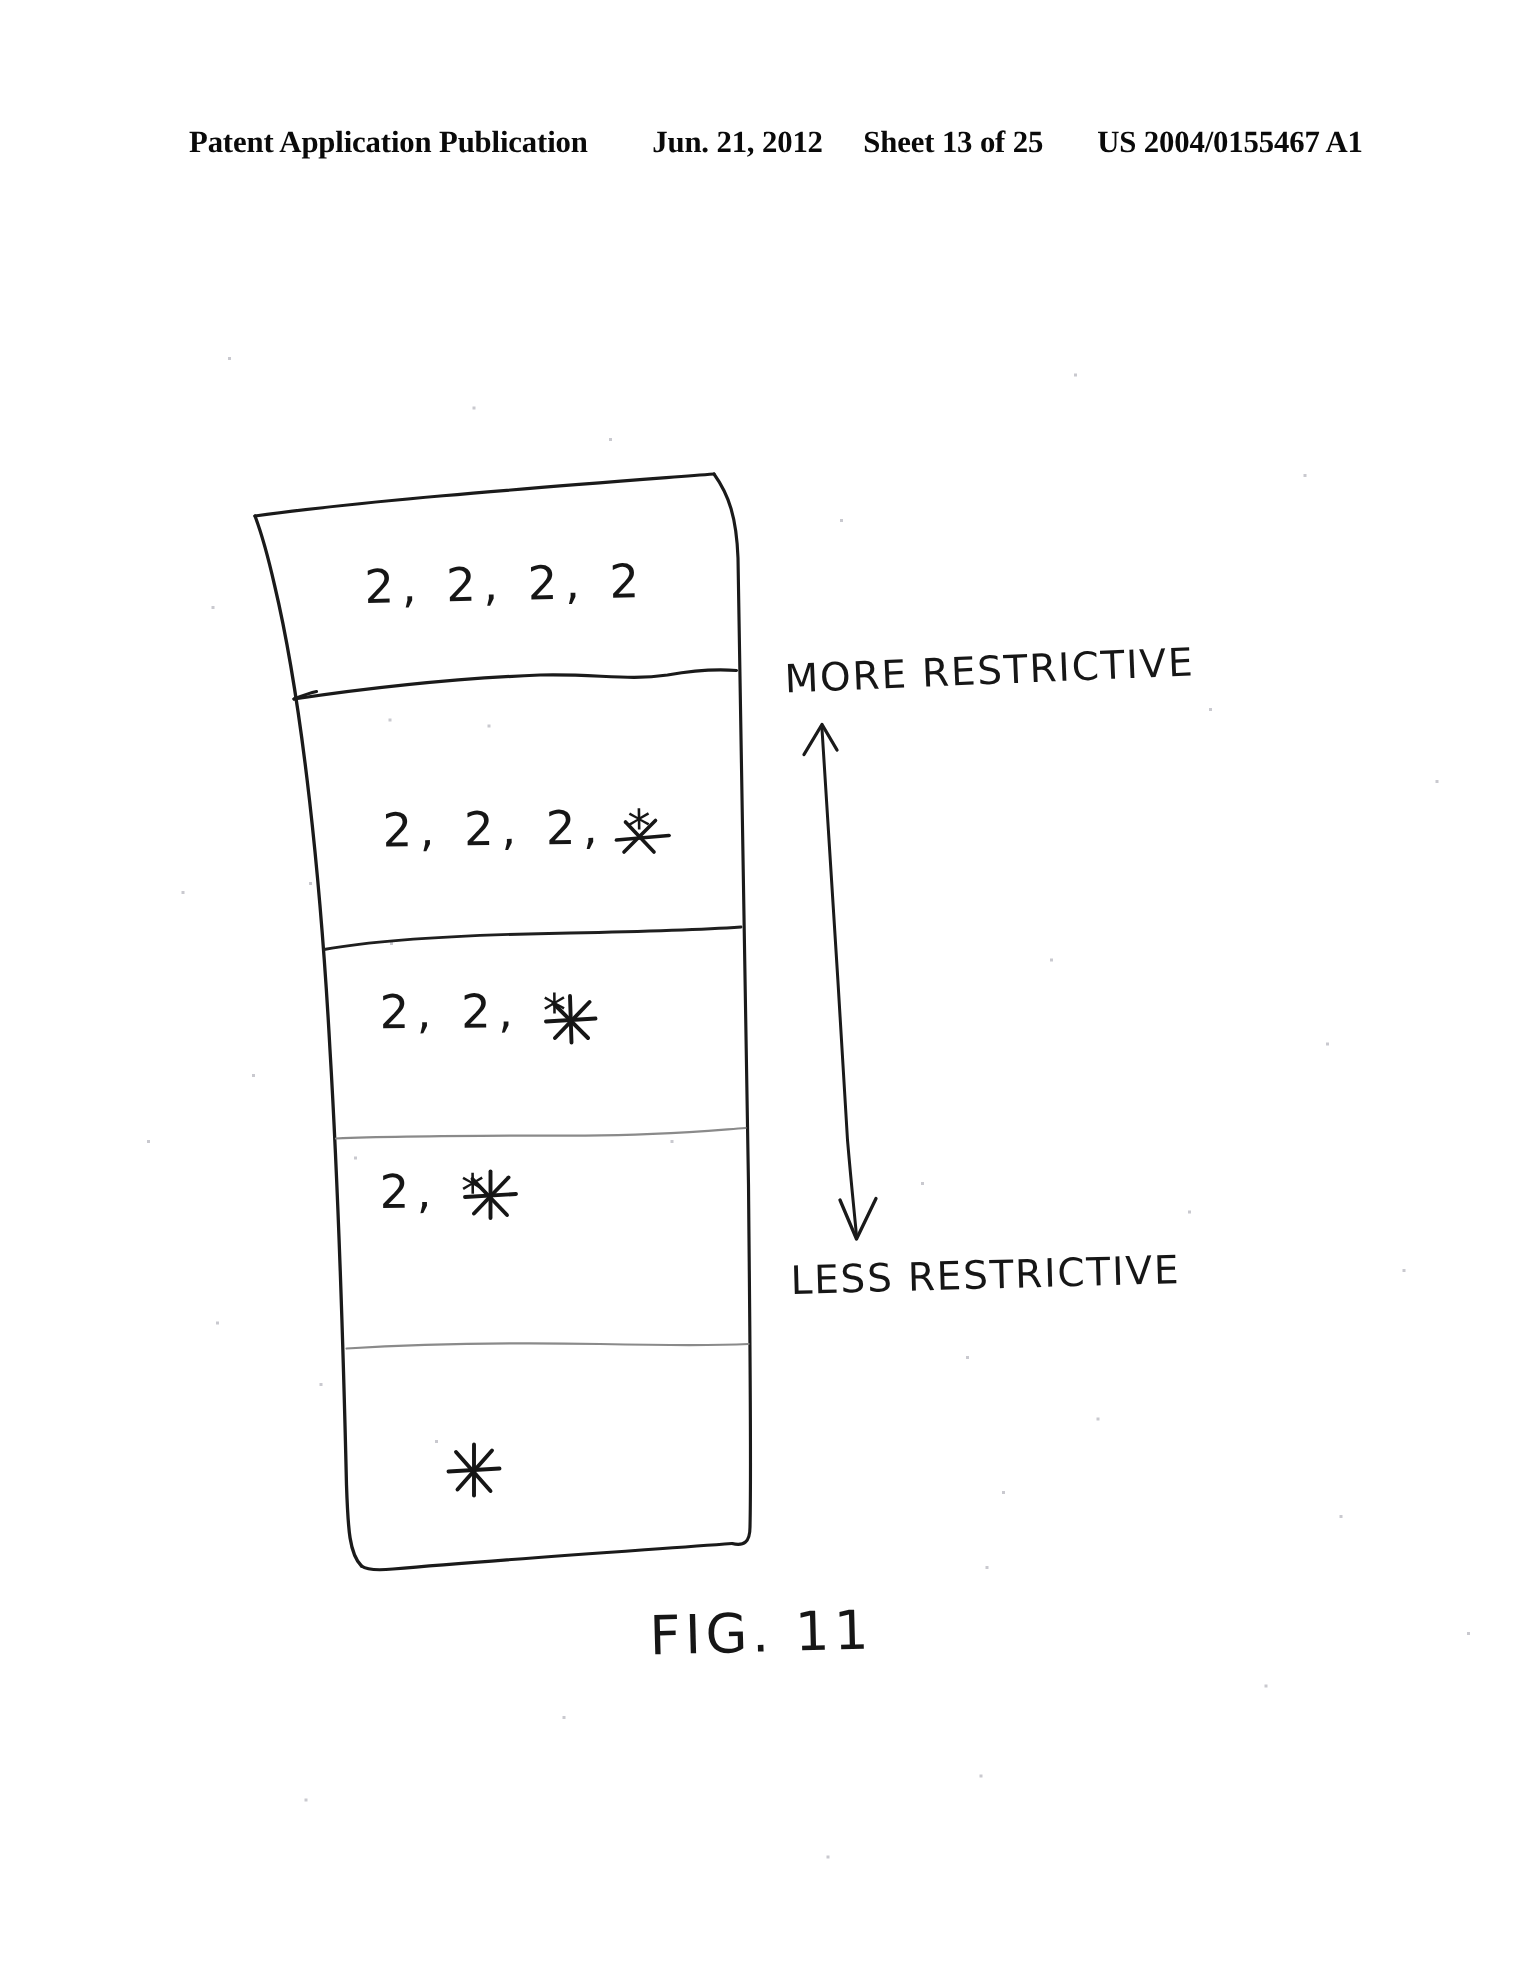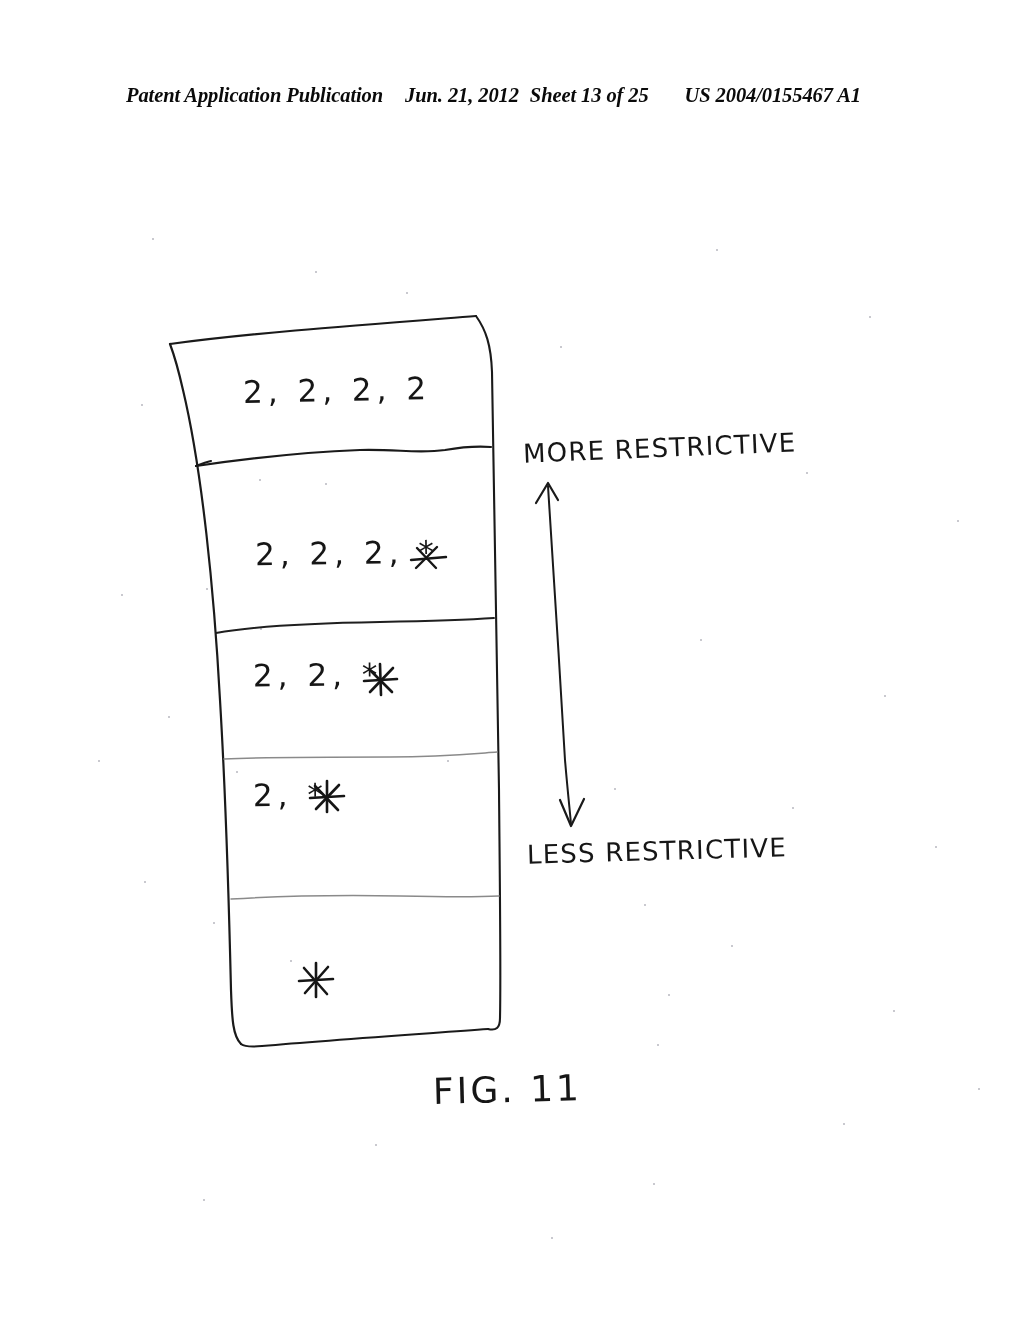--- a/index.html
+++ b/index.html
@@ -23,32 +23,31 @@
     position: absolute;
     left: 0;
     top: 84px;
     width: 1024px;
     height: 34px;
     display: flex;
     flex-direction: row;
     align-items: baseline;
     justify-content: flex-start;
     white-space: nowrap;
-    font-style: italic;
   }
   .hdr-text {
     font-family: "Liberation Serif", serif;
     font-weight: bold;
     font-size: 20.5px;
     color: #0a0a0a;
     letter-spacing: -0.1px;
   }
   #hdr-pub { margin-left: 126px; }
-  #hdr-date { margin-left: 22px; }
-  #hdr-sheet { margin-left: 11px; }
+  #hdr-date { margin-left: 43px; }
+  #hdr-sheet { margin-left: 27px; }
   #hdr-number { margin-left: 36px; }
 
   
   #drawing {
     position: absolute;
     left: 0;
     top: 0;
     width: 1024px;
     height: 1320px;
   }

